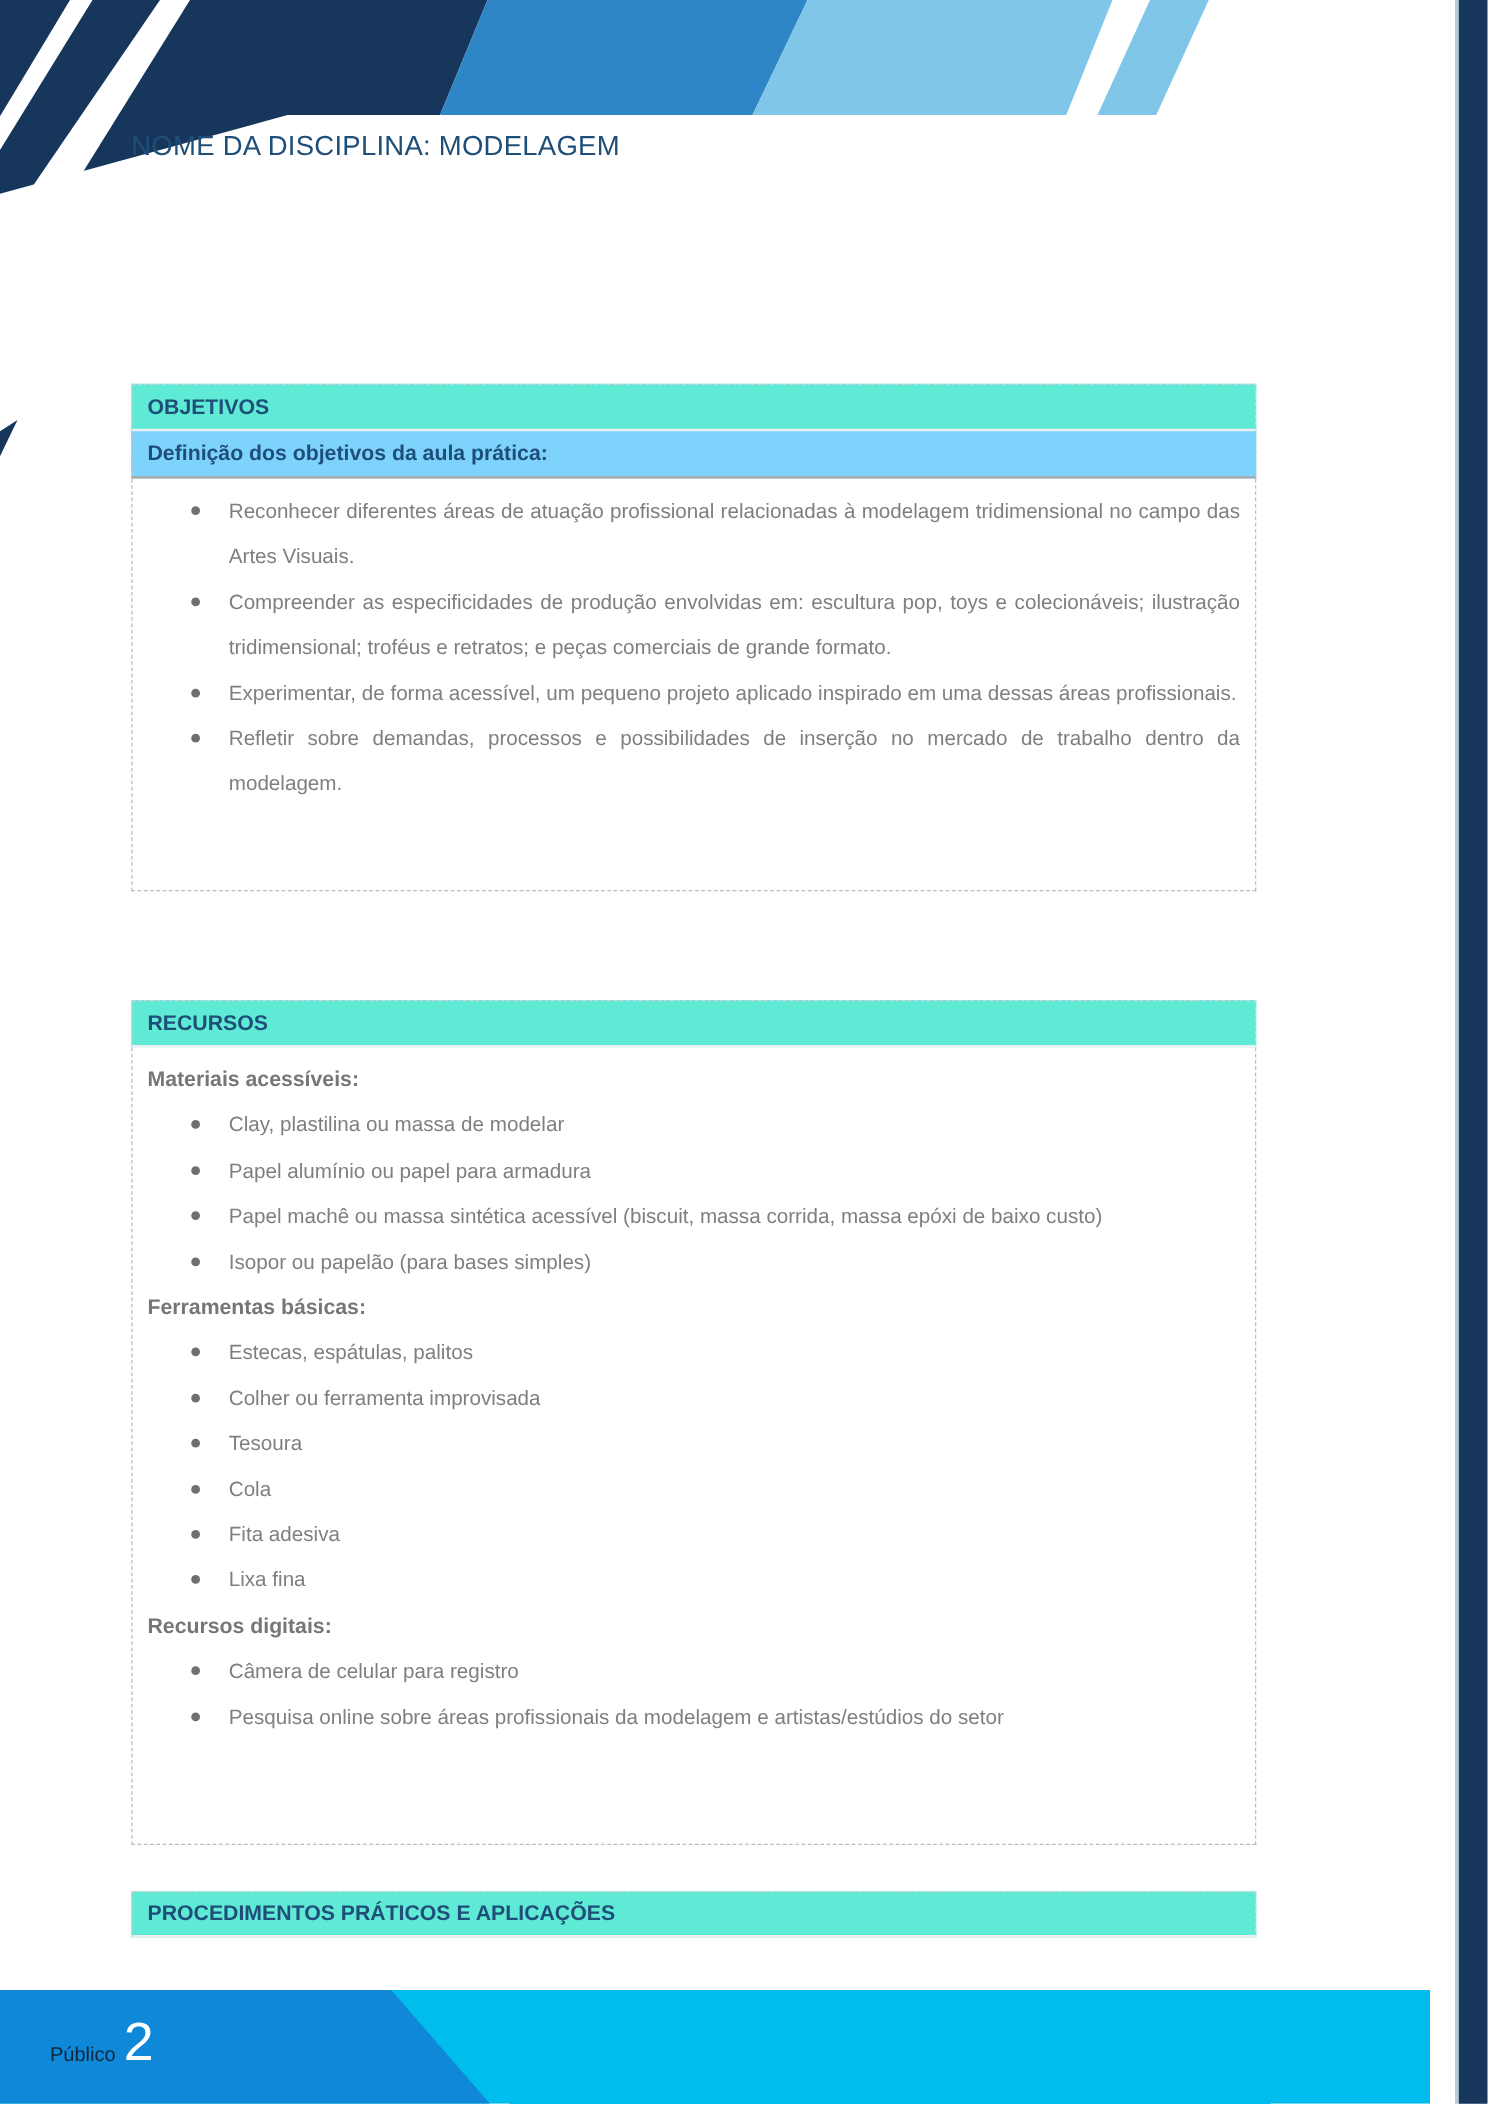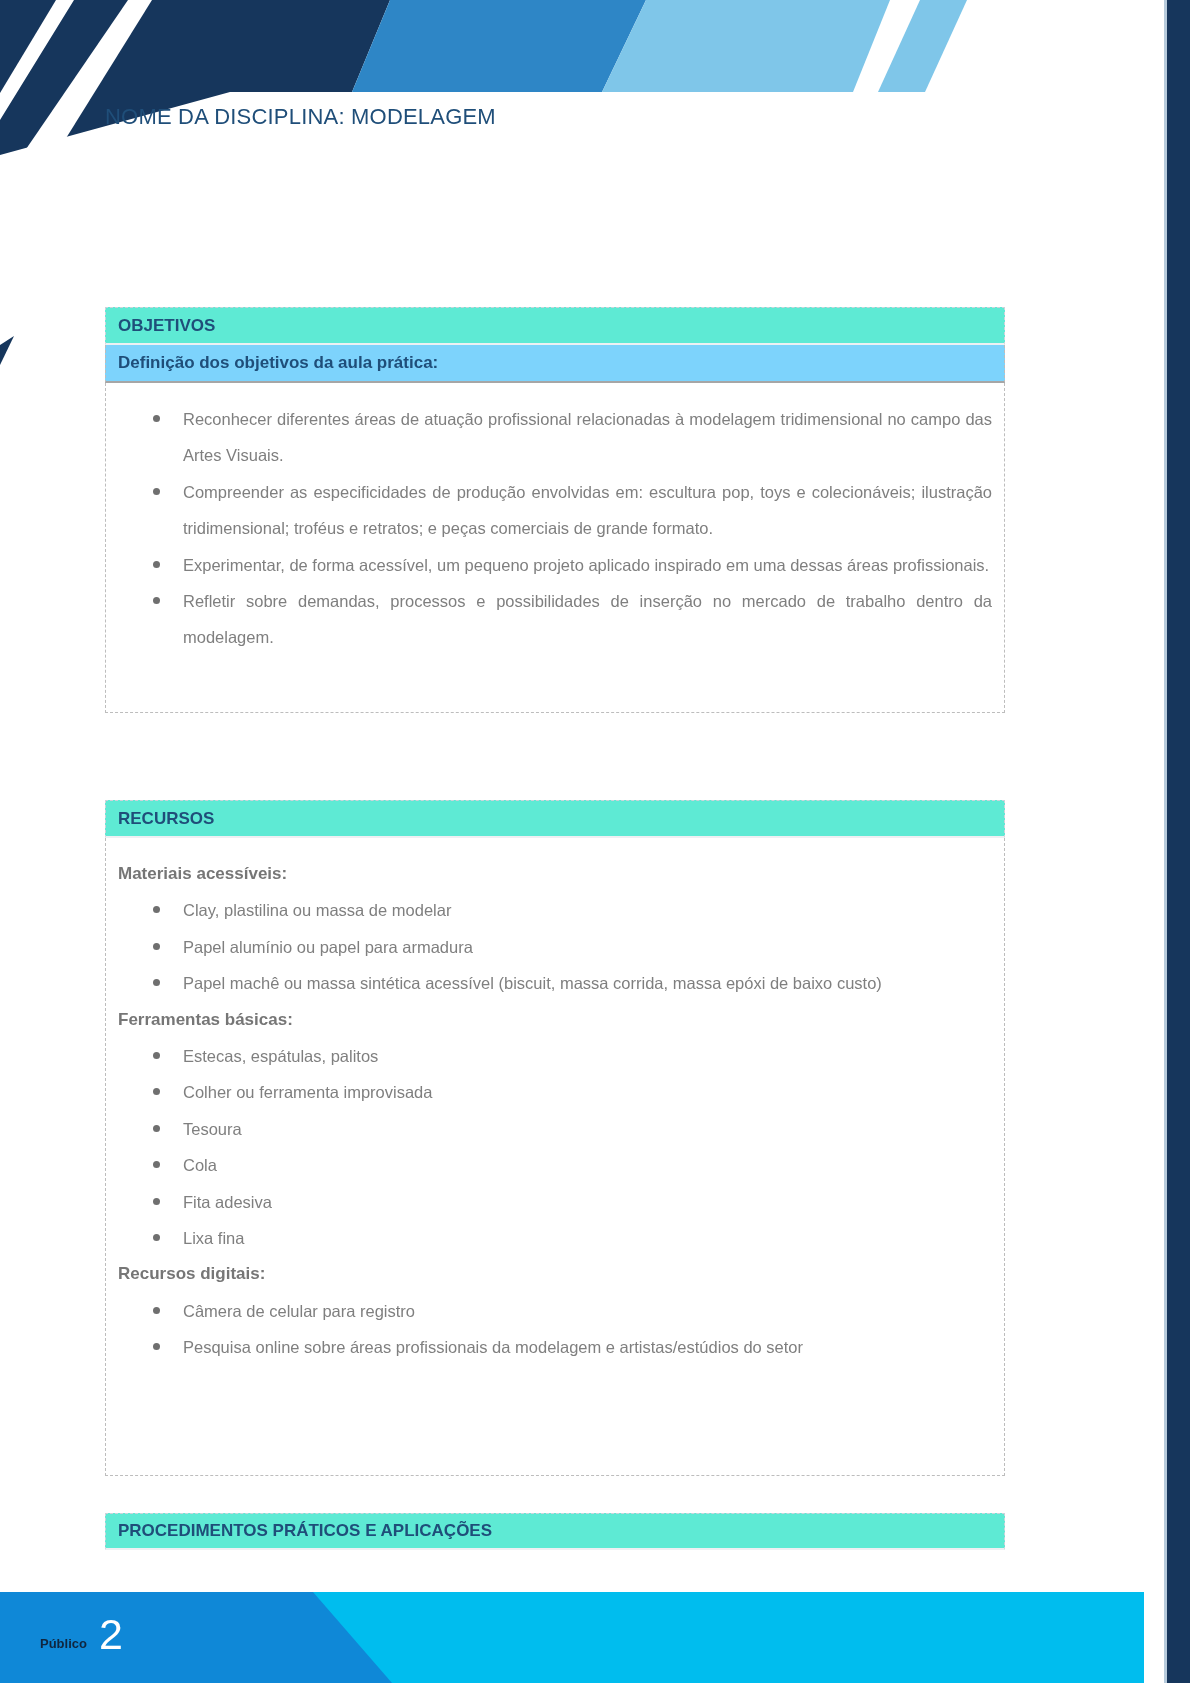--- a/index.html
+++ b/index.html
@@ -19,30 +19,30 @@
   .meta .lbl{font-weight:bold;color:#1f4e79;}
   .meta .val{color:#868686;}
   
   .box{position:absolute;left:105px;width:900px;}
   .band1{height:38px;background:#5eead4;border:1px dashed #cdd2da;border-bottom:2px solid #eef0f3;
          display:flex;align-items:center;padding-left:12px;box-sizing:border-box;
          font-size:17px;font-weight:bold;color:#1f4e79;}
   .band2{height:38px;background:#7dd3fc;border-left:1px dashed #bdbdbd;border-right:1px dashed #bdbdbd;
          border-bottom:2px solid #a6a6a6;display:flex;align-items:center;padding-left:12px;box-sizing:border-box;
          font-size:17px;font-weight:bold;color:#1f4e79;}
-  .body{background:#fff;border:1px dashed #bdbdbd;border-top:none;box-sizing:border-box;padding-top:18px;}
+  .body{background:#fff;border:1px dashed #bdbdbd;border-top:none;box-sizing:border-box;padding-top:8px;}
   #objetivos .body{min-height:330px;}
   #recursos .body{min-height:638px;padding-bottom:34px;}
   #procedimentos .band1{height:37px;}
   .group-label{font-size:17px;font-weight:bold;color:#767676;line-height:36.4px;padding-left:12px;}
   .bullet-row{position:relative;}
   .bullet-row .dot{position:absolute;left:47px;top:14px;width:7px;height:7px;border-radius:50%;background:#6f6f6f;}
   .bullet-row .txt{margin:0 12px 0 77px;text-align:justify;color:#7f7f7f;font-size:16.5px;line-height:36.4px;}
   
-  .footer-classification{position:absolute;left:40px;top:1636px;font-size:13px;color:#10263f;z-index:3;font-weight:bold;}
+  .footer-classification{position:absolute;left:40px;top:1636px;font-size:16px;color:#10263f;z-index:3;}
   .footer-page-number{position:absolute;left:99px;top:1610px;font-size:43px;color:#ffffff;z-index:2;}
 </style>
 </head>
 <body>
 
 <svg class="banner-svg" width="1000" height="480" viewBox="0 0 1000 480">
   <polygon points="74,0 390,0 352,92 230,92 0,155 0,120" fill="#16365c"></polygon>
   <polygon points="0,0 56,0 0,93" fill="#16365c"></polygon>
   <polygon points="128,0 152,0 40,180 22,155" fill="#ffffff"></polygon>
   <polygon points="0,345 14,336 0,365" fill="#16365c"></polygon>
@@ -90,20 +90,24 @@
         <div class="txt">Clay, plastilina ou massa de modelar</div>
       </div>
       <div class="bullet-row">
         <span class="dot"></span>
         <div class="txt">Papel alumínio ou papel para armadura</div>
       </div>
       <div class="bullet-row">
         <span class="dot"></span>
         <div class="txt">Papel machê ou massa sintética acessível (biscuit, massa corrida, massa epóxi de baixo custo)</div>
       </div>
+      <div class="bullet-row">
+        <span class="dot"></span>
+        <div class="txt">Isopor ou papelão (para bases simples)</div>
+      </div>
       <div class="group-label">Ferramentas básicas:</div>
       <div class="bullet-row">
         <span class="dot"></span>
         <div class="txt">Estecas, espátulas, palitos</div>
       </div>
       <div class="bullet-row">
         <span class="dot"></span>
         <div class="txt">Colher ou ferramenta improvisada</div>
       </div>
       <div class="bullet-row">

